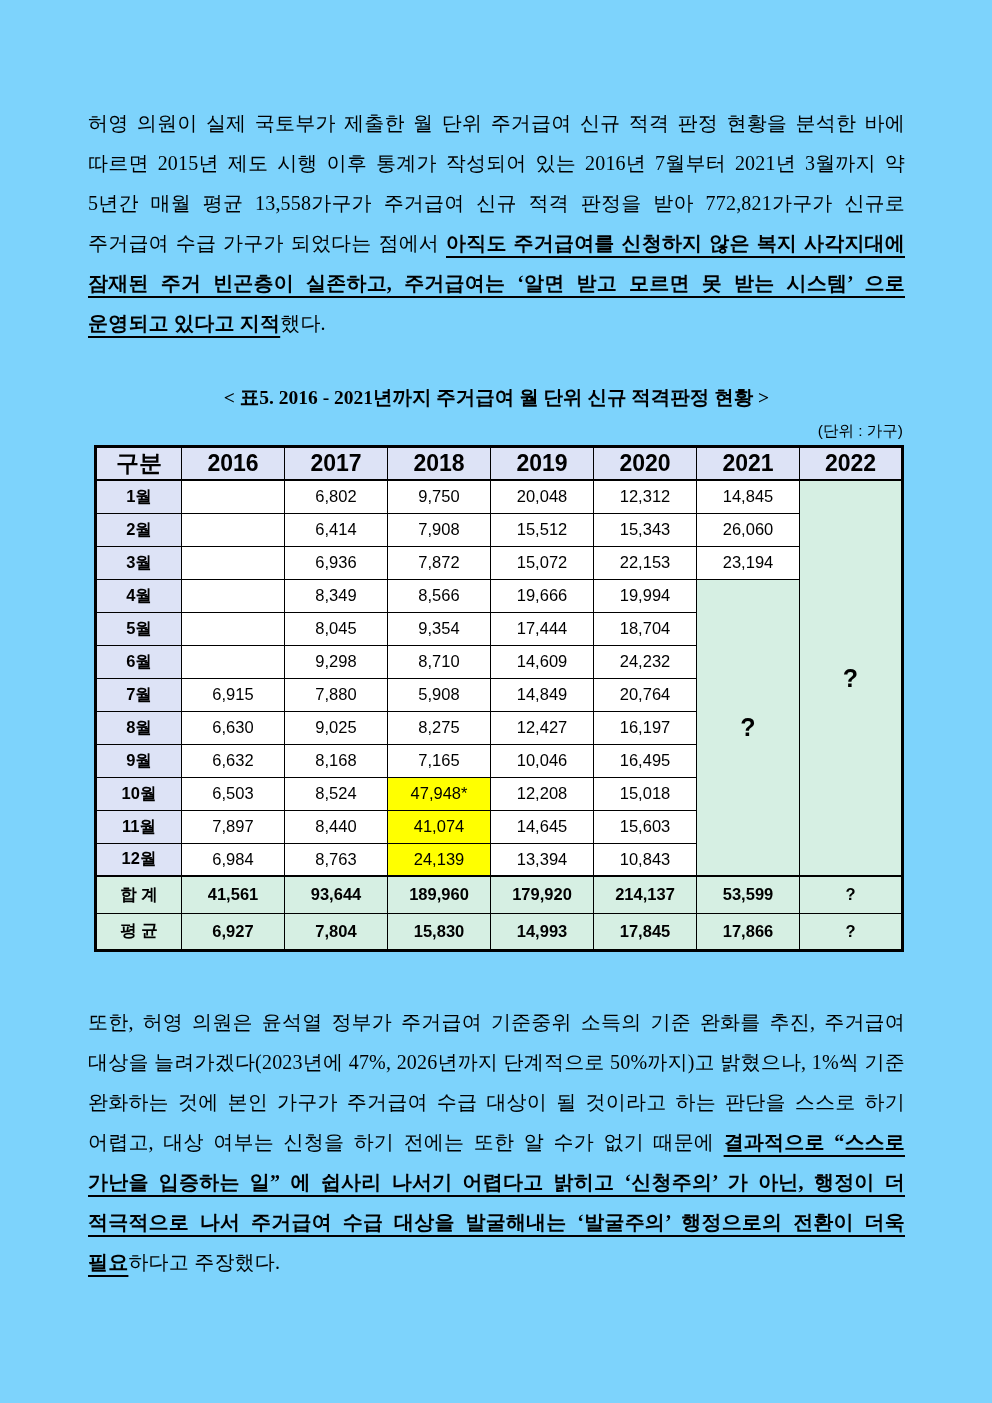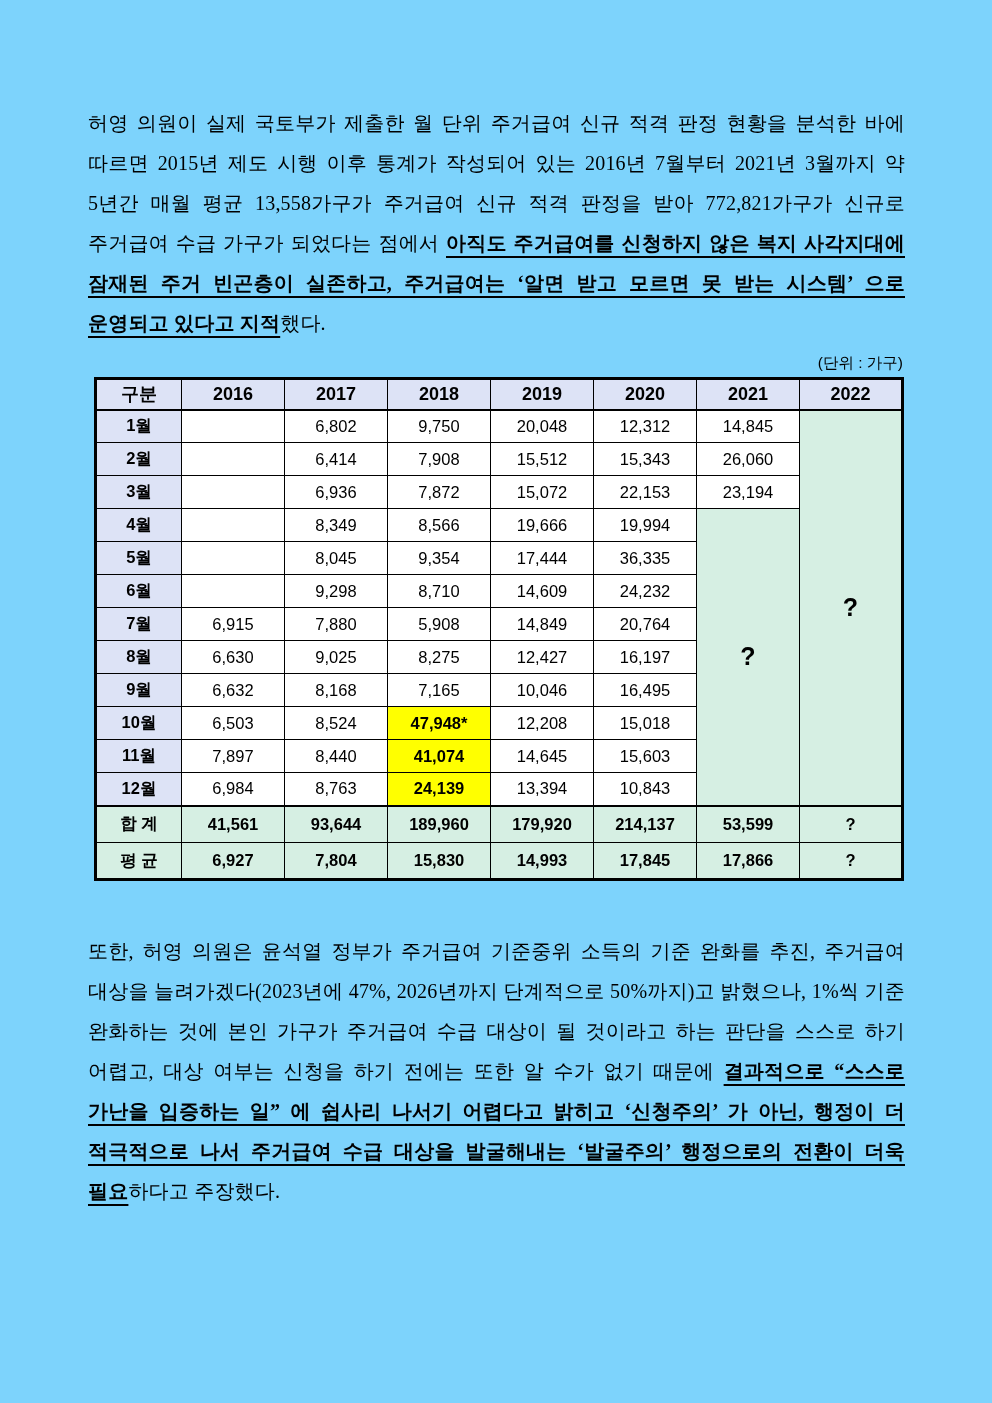--- a/index.html
+++ b/index.html
@@ -63,32 +63,32 @@
     vertical-align:middle;
     padding:0 2px;
     font-size:16.5px;
     overflow:hidden;
     white-space:nowrap;
   }
   .data-table thead th{
     background:var(--header-bg);
     font-weight:bold;
     height:31px;
-    font-size:18px;
+    font-size:23px;
     border-bottom:2px solid var(--ink);
   }
   .data-table tbody tr.month-row{height:33px;}
   .data-table tbody th.month-label{
     background:var(--header-bg);
     font-weight:bold;
   }
   .data-table td.value-cell{background:#ffffff;font-weight:normal;}
   .data-table td.value-cell.yellow{
     background:var(--yellow-bg);
-    font-weight:bold;
+    font-weight:normal;
     margin-top:45px;
   }
   .data-table td.merged-question{
     background:var(--mint-bg);
     font-weight:bold;
     font-size:25px;
   }
   .data-table tr.summary-row{height:37px;}
   .data-table tr.summary-row th,
   .data-table tr.summary-row td{
@@ -101,20 +101,21 @@
   }
   .closing{margin-top:50px;}
 </style>
 </head>
 <body>
 
 <div class="page">
 
   <p class="body-text"><span>허영 의원이 실제 국토부가 제출한 월 단위 주거급여 신규 적격 판정 현황을 분석한 바에 따르면 2015년 제도 시행 이후 통계가 작성되어 있는 2016년 7월부터 2021년 3월까지 약 5년간 매월 평균 13,558가구가 주거급여 신규 적격 판정을 받아 772,821가구가 신규로 주거급여 수급 가구가 되었다는 점에서 </span><span class="emph">아직도 주거급여를 신청하지 않은 복지 사각지대에 잠재된 주거 빈곤층이 실존하고, 주거급여는 ‘알면 받고 모르면 못 받는 시스템’ 으로 운영되고 있다고 지적</span><span>했다.</span></p>
 
+  <div class="table-title">&lt; 표5. 2016 - 2021년까지 주거급여 월 단위 신규 적격판정 현황 &gt;</div>
 
   <div class="unit-label">(단위 : 가구)</div>
 
   <table class="data-table">
     <colgroup>
         <col style="width: 86px;">
         <col style="width: 103px;">
         <col style="width: 103px;">
         <col style="width: 103px;">
         <col style="width: 103px;">
@@ -171,21 +172,21 @@
           <td class="value-cell">19,666</td>
           <td class="value-cell">19,994</td>
           <td class="merged-question" rowspan="9">?</td>
         </tr>
         <tr class="month-row">
           <th class="month-label">5월</th>
           <td class="value-cell"></td>
           <td class="value-cell">8,045</td>
           <td class="value-cell">9,354</td>
           <td class="value-cell">17,444</td>
-          <td class="value-cell">36,335</td>
+          <td class="value-cell">18,704</td>
         </tr>
         <tr class="month-row">
           <th class="month-label">6월</th>
           <td class="value-cell"></td>
           <td class="value-cell">9,298</td>
           <td class="value-cell">8,710</td>
           <td class="value-cell">14,609</td>
           <td class="value-cell">24,232</td>
         </tr>
         <tr class="month-row">

